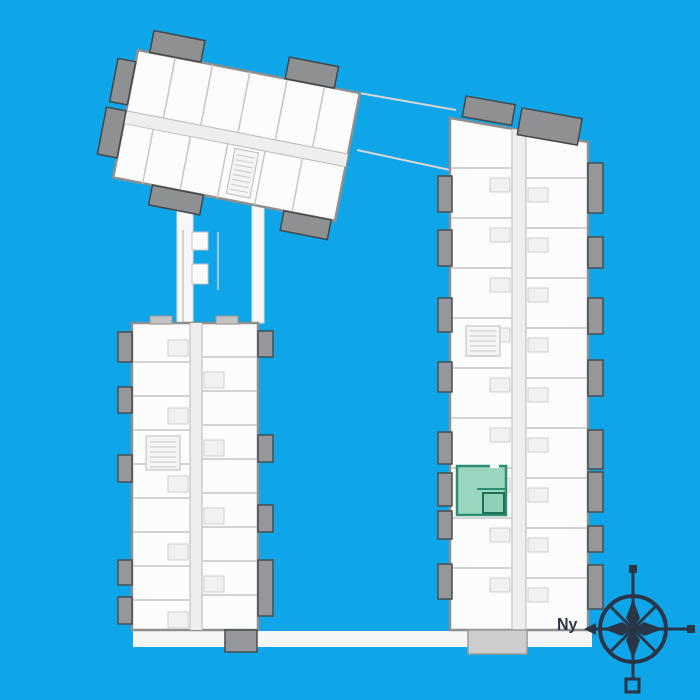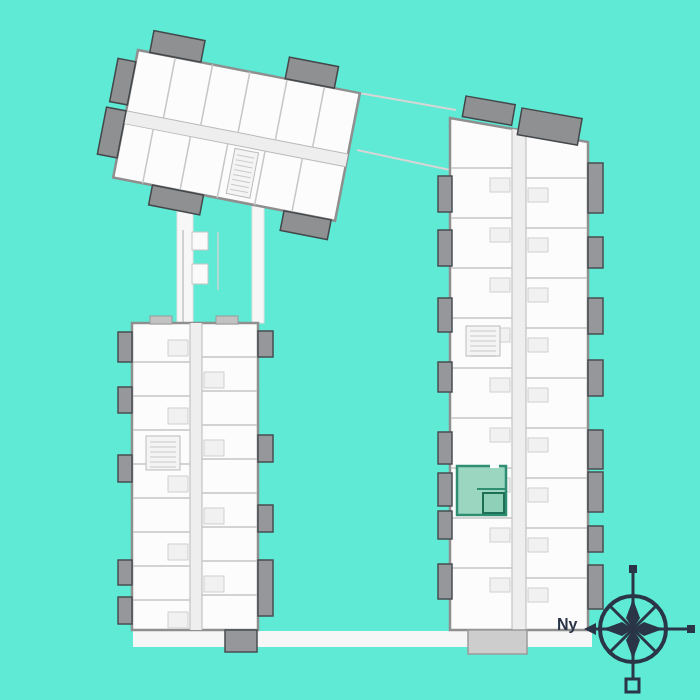--- a/index.html
+++ b/index.html
@@ -8,21 +8,21 @@
     background: #ffffff;
     width: 700px;
     height: 700px;
     font-family: "Liberation Sans", sans-serif;
     overflow: hidden;
   }
   .canvas {
     position: relative;
     width: 700px;
     height: 700px;
-    background: #5eead4;
+    background: #0ea5e9;
   }
   svg { display: block; }
   .street-label {
     position: absolute;
     left: 557px;
     top: 616px;
     font-size: 16px;
     font-weight: bold;
     color: #2a3547;
     letter-spacing: 0px;

